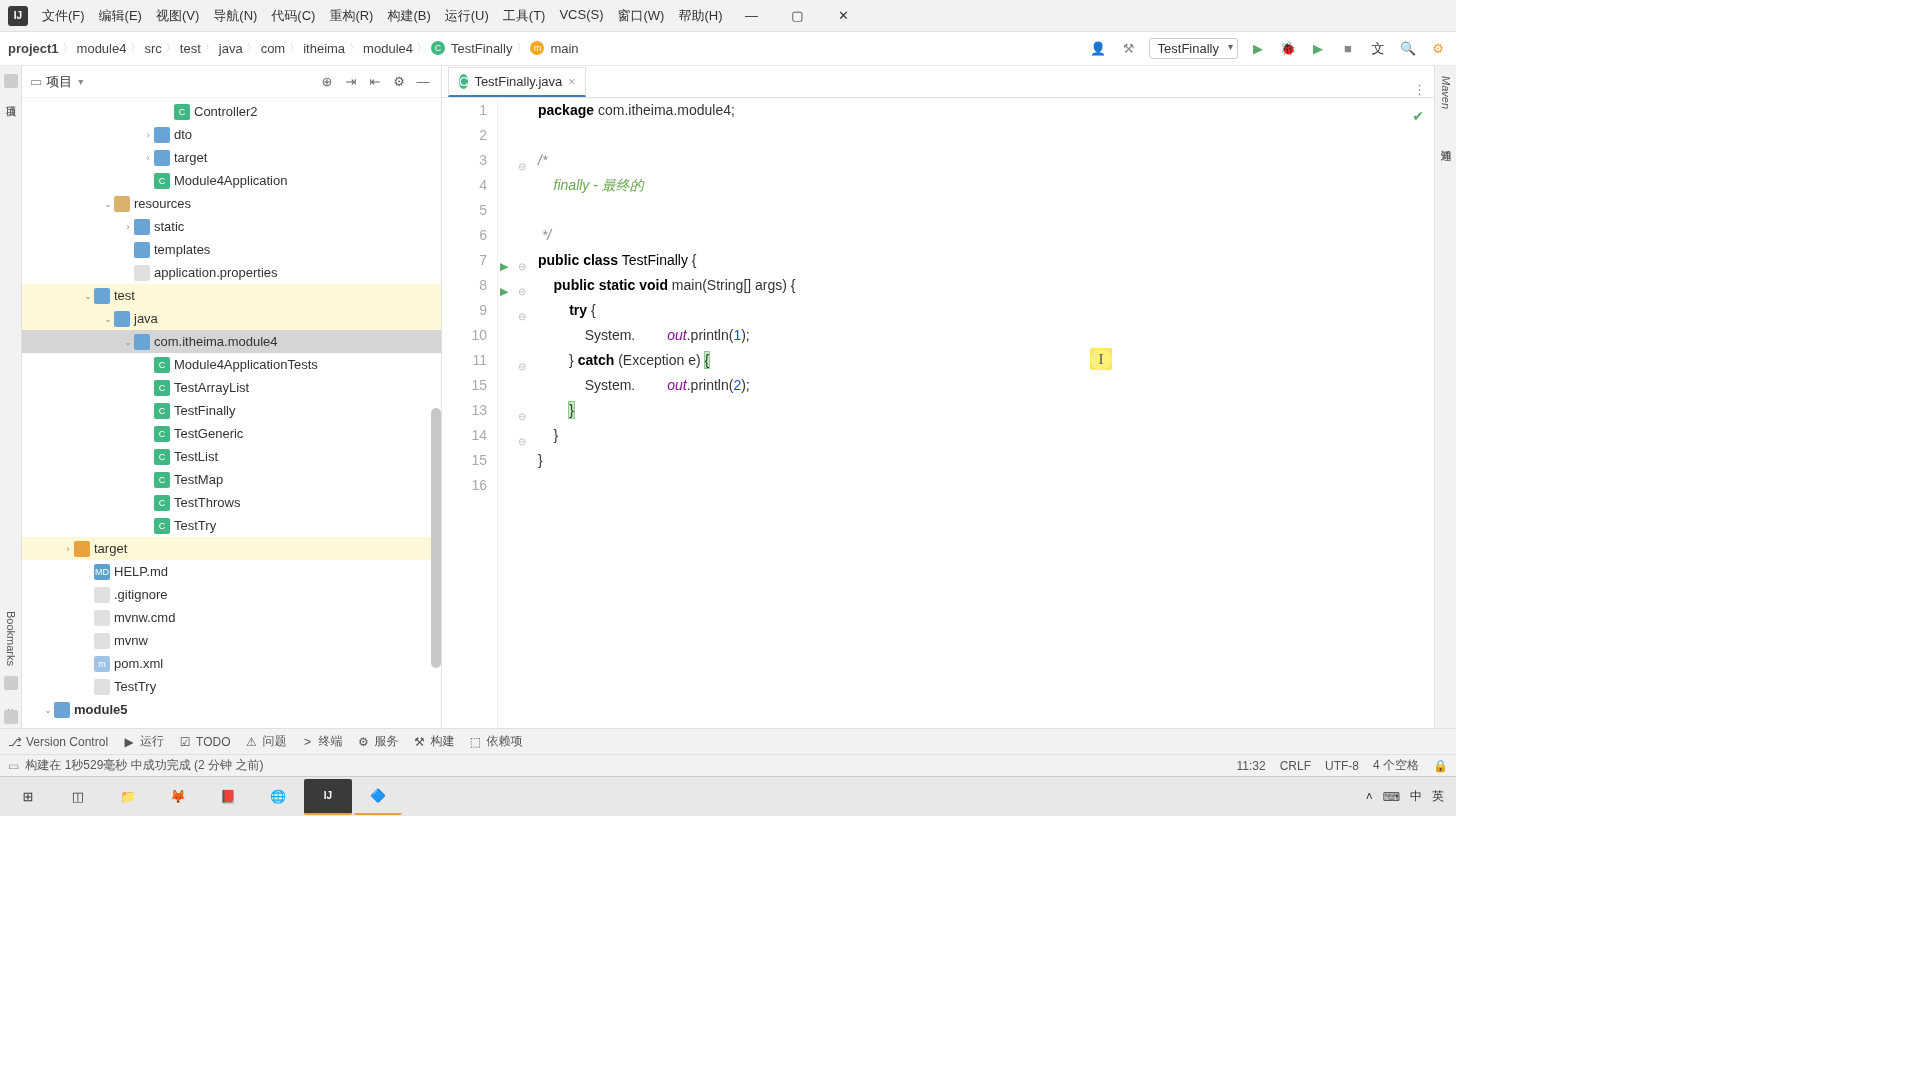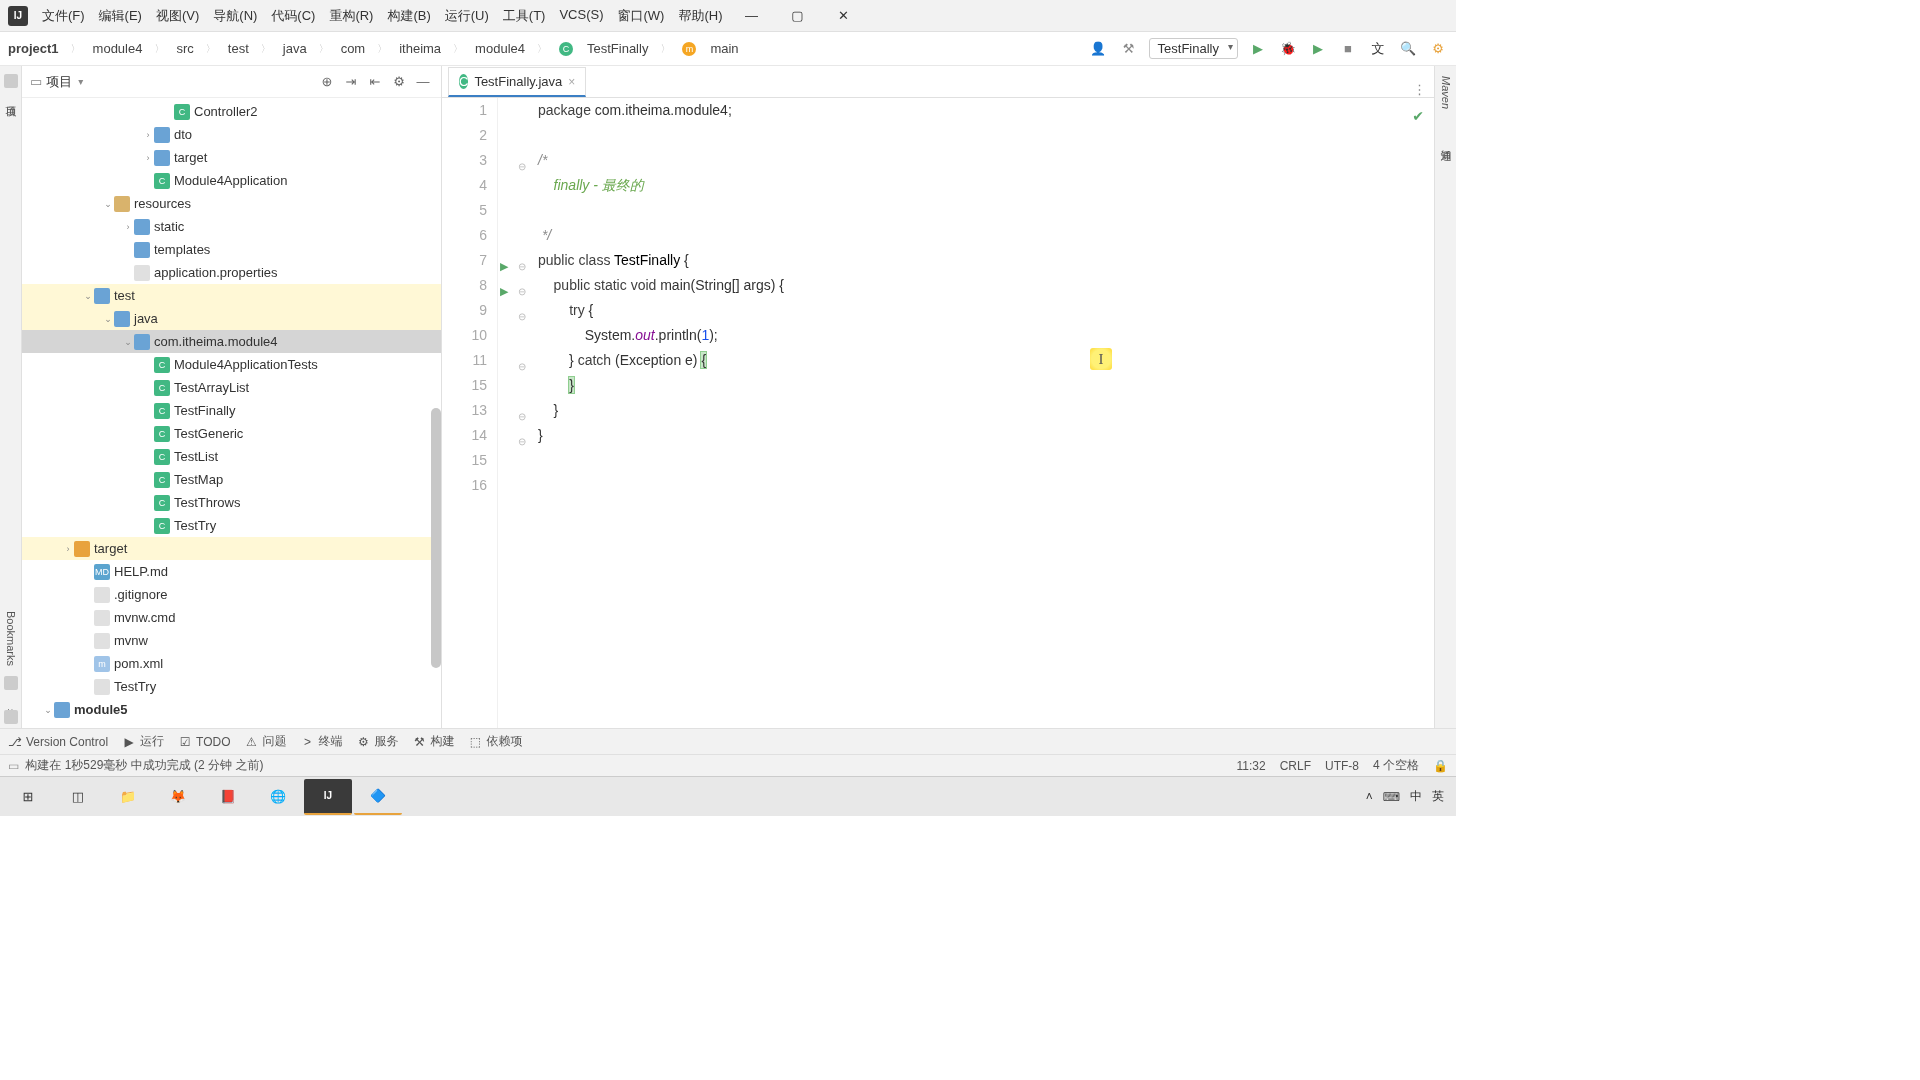--- a/index.html
+++ b/index.html
@@ -7,21 +7,21 @@
 
 .titlebar { height: 32px; background: #f2f2f2; display: flex; align-items: center; border-bottom: 1px solid #e0e0e0; }
 .titlebar .logo { width: 20px; height: 20px; background: #3a3a3a; margin: 0 8px; border-radius: 3px; display:flex; align-items:center; justify-content:center; color:#fff; font-size:10px; font-weight:bold; }
 .titlebar .menu { display: flex; gap: 2px; }
 .titlebar .menu span { padding: 4px 6px; cursor: pointer; }
 .titlebar .wintitle { flex: 1; text-align: center; color: #888; }
 .titlebar .winbtns { display: flex; }
 .titlebar .winbtns div { width: 46px; height: 32px; display: flex; align-items: center; justify-content: center; cursor: pointer; }
 
 .navbar { height: 34px; background: #fff; display: flex; align-items: center; border-bottom: 1px solid #e8e8e8; padding: 0 8px; }
-.breadcrumb { display: flex; align-items: flex-end; gap: 12px; flex: 1; }
+.breadcrumb { display: flex; align-items: flex-start; gap: 4px; flex: 1; }
 .breadcrumb span { color: #444; }
 .breadcrumb .sep { color: #bbb; font-size: 10px; }
 .breadcrumb .icon-c { width:14px; height:14px; border-radius:50%; background:#41b883; color:#fff; display:inline-flex; align-items:center; justify-content:center; font-size:9px; margin-right:2px; }
 .breadcrumb .icon-m { width:14px; height:14px; border-radius:50%; background:#f5a623; color:#fff; display:inline-flex; align-items:center; justify-content:center; font-size:9px; margin-right:2px; }
 .navbar-right { display: flex; align-items: center; gap: 10px; }
 .navbar-right .runconf { border: 1px solid #ccc; border-radius: 3px; padding: 2px 18px 2px 8px; position: relative; }
 .navbar-right .runconf::after { content: "▾"; position: absolute; right: 4px; color: #666; font-size: 10px; }
 .navbar-right .iconbtn { width: 20px; height: 20px; display: flex; align-items: center; justify-content: center; cursor: pointer; }
 .green { color: #59a869; }
 .gray { color: #888; }
@@ -69,24 +69,24 @@
 .editor { flex: 1; display: flex; font-family: "JetBrains Mono", Consolas, monospace; font-size: 14px; line-height: 25px; position: relative; }
 .gutter { width: 56px; text-align: right; color: #aaa; padding-right: 10px; border-right: 1px solid #f0f0f0; user-select: none; }
 .gutter .ln { height: 25px; }
 .runicons { width: 18px; position: relative; }
 .runicons .ri { position: absolute; color: #59a869; font-size: 11px; left: 2px; }
 .foldcol { width: 14px; position: relative; }
 .foldcol .fm { position: absolute; left: 2px; color: #bbb; font-size: 10px; }
 .code { flex: 1; padding-left: 8px; position: relative; }
 .code .line { height: 25px; white-space: pre; }
 .code .hl-line { background: #fdf8e3; position: absolute; left: 0; right: 0; height: 25px; z-index: -1; }
-.kw { color: #404040; font-weight: 400; }
+.kw { color: #000000; font-weight: 700; }
 .com { color: #8c8c8c; font-style: italic; }
 .com-em { color: #6aa84f; font-style: italic; }
-.fld { color: #871094; font-style: italic; }
+.fld { color: #871094; font-style: italic; margin-left: 32px; }
 .num { color: #1750eb; }
 .cls { color: #000; }
 .brace-match { background: #c7e6c7; outline: 1px solid #8fce8f; }
 .cursor-mark { position: absolute; width: 22px; height: 22px; background: radial-gradient(circle,#fff176 60%,#fdd835 100%); border-radius: 3px; display: flex; align-items: center; justify-content: center; font-family: serif; font-size: 15px; color: #555; }
 .editor-status-ok { position: absolute; top: 6px; right: 10px; color: #59a869; font-size: 14px; }
 
 .bottombar { height: 26px; background: #f2f2f2; border-top: 1px solid #e0e0e0; display: flex; align-items: center; padding: 0 8px; gap: 14px; }
 .bottombar .bitem { display: flex; align-items: center; gap: 4px; cursor: pointer; color: #555; font-size: 12px; }
 .bottombar .bicon { width: 14px; height: 14px; display: inline-flex; align-items: center; justify-content: center; }
 
@@ -404,20 +404,21 @@
           <div class="line"><span class="com">/*</span></div>
           <div class="line">    <span class="com-em">finally - 最终的</span></div>
           <div class="line"></div>
           <div class="line"> <span class="com">*/</span></div>
           <div class="line"><span class="kw">public</span> <span class="kw">class</span> <span class="cls">TestFinally</span> {</div>
           <div class="line">    <span class="kw">public</span> <span class="kw">static</span> <span class="kw">void</span> main(String[] args) {</div>
           <div class="line">        <span class="kw">try</span> {</div>
           <div class="line">            System.<span class="fld">out</span>.println(<span class="num">1</span>);</div>
           <div class="hl-line" style="top: 250px;"></div>
           <div class="line">        } <span class="kw">catch</span> (Exception e) <span class="brace-match">{</span></div>
+          <div class="line">            System.<span class="fld">out</span>.println(<span class="num">2</span>);</div>
           <div class="line">        <span class="brace-match">}</span></div>
           <div class="line">    }</div>
           <div class="line">}</div>
           <div class="line"></div>
         </div>
     </div>
   </div>
 
   <div class="rightgutter">
     <div class="vtab" style="font-style:italic">Maven</div>

